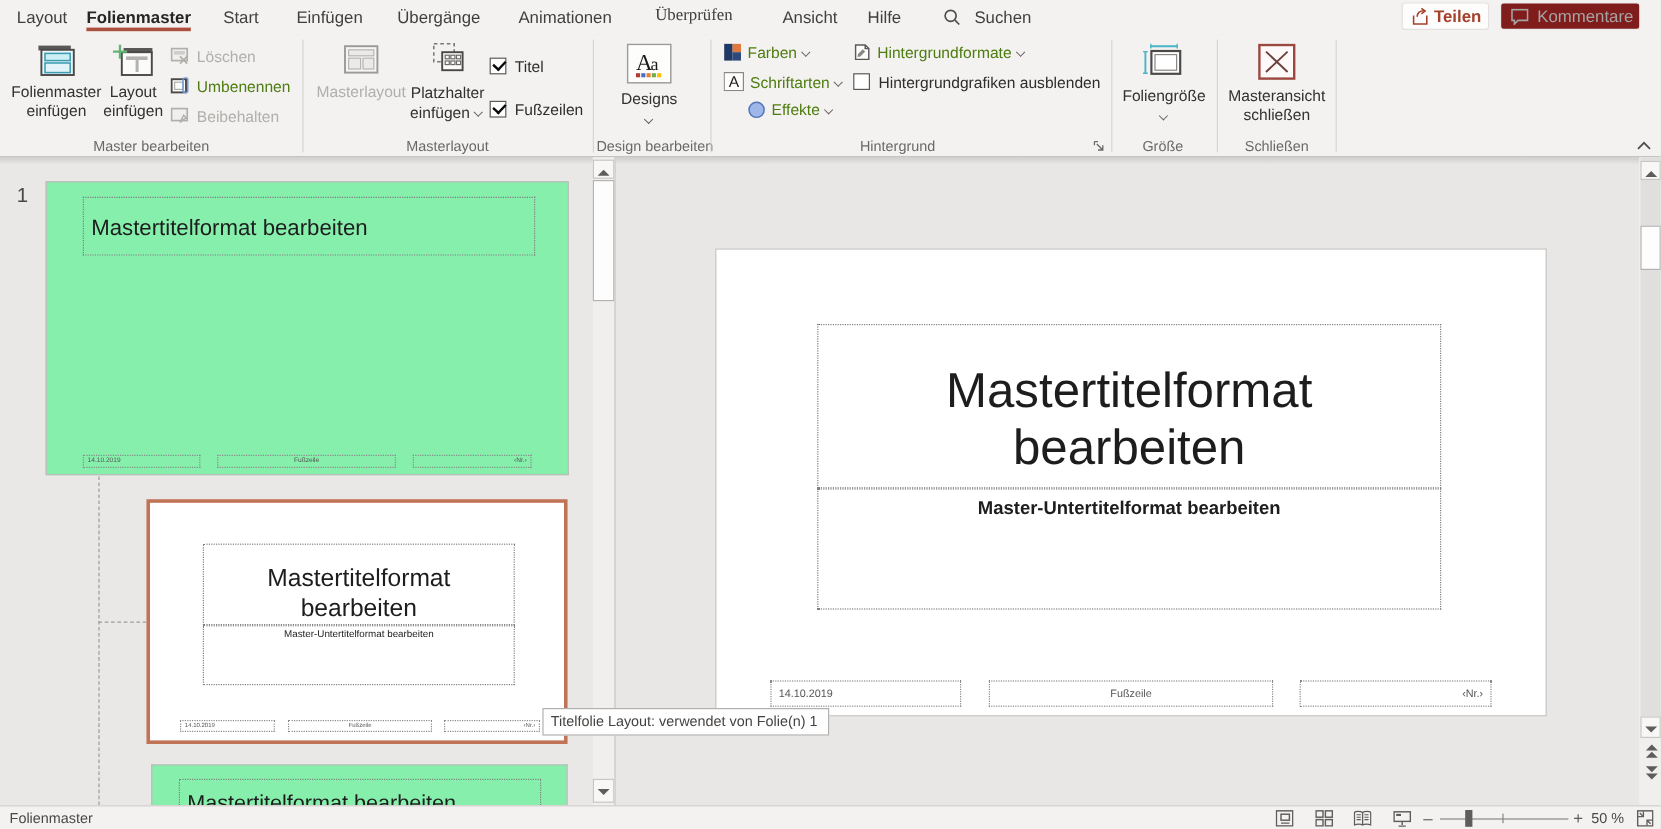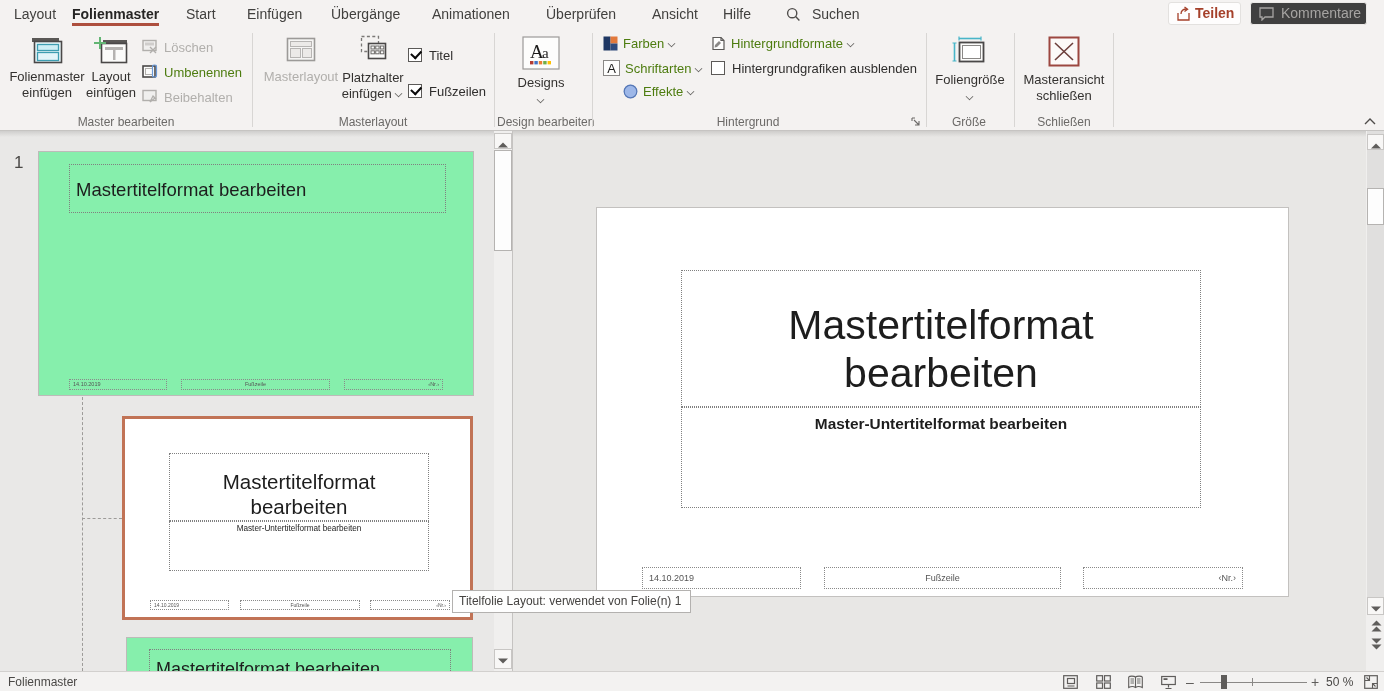--- a/index.html
+++ b/index.html
@@ -59,36 +59,36 @@
 </head>
 <body>
 
 <div id="tabrow" class="abs">
   <div class="tab" style="left:14px;">Layout</div>
   <div class="tab active" style="left:72px;">Folienmaster</div>
   <div class="tab" style="left:186px;">Start</div>
   <div class="tab" style="left:247px;">Einfügen</div>
   <div class="tab" style="left:331px;">Übergänge</div>
   <div class="tab" style="left:432px;">Animationen</div>
-  <div class="tab" style="left:546px;">Überprüfen</div>
+  <div class="tab" style="left:546px;font-family:Liberation Serif, serif;">Überprüfen</div>
   <div class="tab" style="left:652px;">Ansicht</div>
   <div class="tab" style="left:723px;">Hilfe</div>
   <div class="tab" style="left:812px;">Suchen</div>
   <svg class="abs" style="left:786px; top:7px;" width="15" height="15" viewBox="0 0 15 15">
       <circle cx="6.2" cy="6.2" r="4.6" fill="none" stroke="#4f4d4b" stroke-width="1.4"></circle>
       <line x1="9.6" y1="9.6" x2="13.4" y2="13.4" stroke="#4f4d4b" stroke-width="1.4"></line>
     </svg>
 
   <div class="topbtn" style="left:1168px; width:73px; background:#fefdfd; border:1px solid #e3e1df; color:#a5402a; font-weight:bold; padding-left:26px;">Teilen</div>
   <svg class="abs" style="left:1176px; top:6px;" width="16" height="16" viewBox="0 0 16 16">
       <path d="M2 7 v7 h11 v-7" fill="none" stroke="#a5402a" stroke-width="1.3"></path>
       <path d="M5 8 c0-3 2-5 6-5" fill="none" stroke="#a5402a" stroke-width="1.3"></path>
       <path d="M8.5 1 L11.6 3.2 L8.5 5.6" fill="none" stroke="#a5402a" stroke-width="1.3"></path>
     </svg>
-  <div class="topbtn" style="left:1250px; width:117px; background:#404040; border:1px solid #eceae8; color:#a6a4a2; padding-left:30px;">Kommentare</div>
+  <div class="topbtn" style="left:1250px; width:117px; background:#7f1d1d; border:1px solid #eceae8; color:#a6a4a2; padding-left:30px;">Kommentare</div>
   <svg class="abs" style="left:1259px; top:7px;" width="15" height="14" viewBox="0 0 15 14">
       <path d="M1 1 h13 v9 h-8 l-3 3 v-3 h-2 z" fill="none" stroke="#a6a4a2" stroke-width="1.3"></path>
     </svg>
 </div>
 
 <div id="ribbon" class="abs">
 
   <div class="bigbtn" style="left:5px; top:8px; width:84px;">
     <svg width="32" height="27" viewBox="0 0 32 27">
       <rect x="1" y="1" width="27" height="4" fill="#5a5856"></rect>

